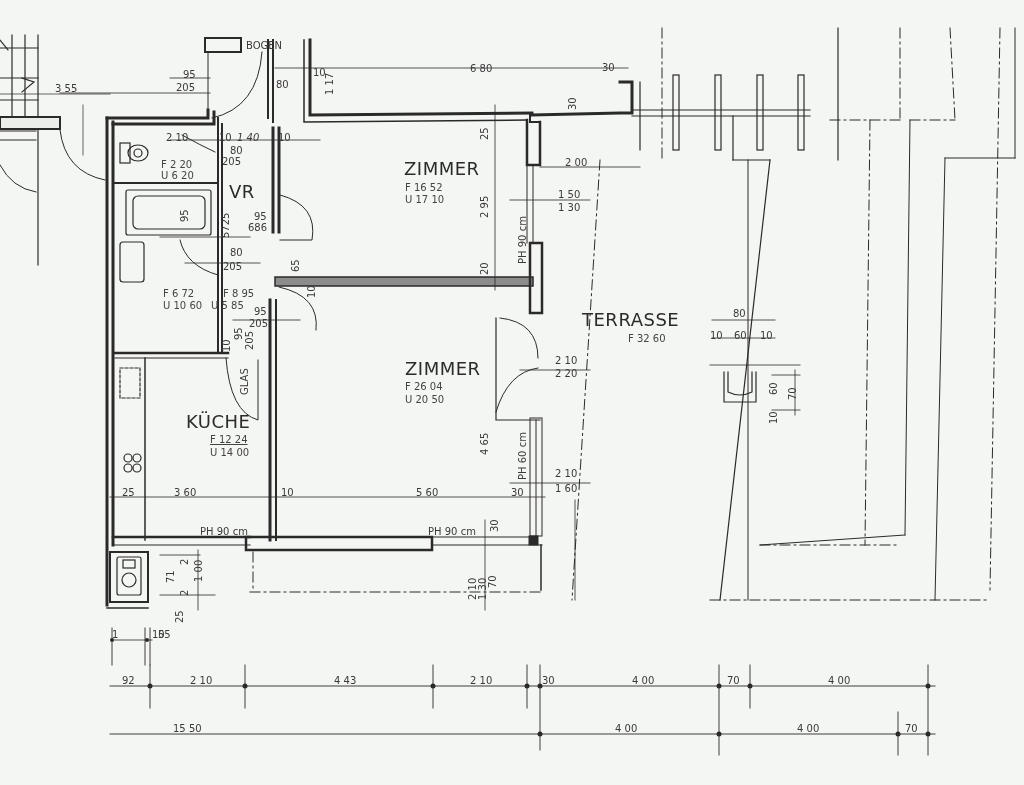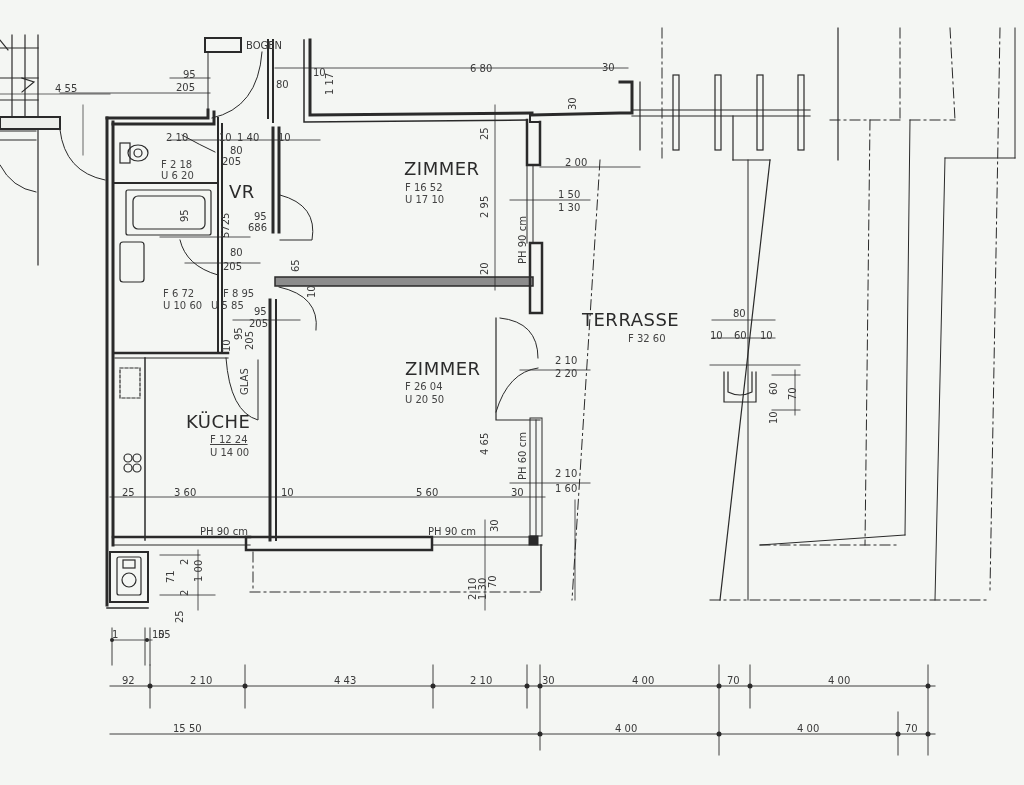--- a/index.html
+++ b/index.html
@@ -244,47 +244,47 @@
 
 <div class="lbl room" style="left:186px;top:413px;text-align:right;">KÜCHE</div>
 <div class="lbl area" style="left:210px;top:435px;text-decoration:underline;">F  12 24</div>
 <div class="lbl area" style="left:210px;top:448px;">U  14 00</div>
 
 <div class="lbl room" style="left:582px;top:311px;">TERRASSE</div>
 <div class="lbl area" style="left:628px;top:334px;">F    32 60</div>
 
 <div class="lbl room" style="left:229px;top:183px;">VR</div>
 
-<div class="lbl area" style="left:161px;top:160px;">F  2 18</div>
+<div class="lbl area" style="left:161px;top:160px;">F  2 20</div>
 <div class="lbl area" style="left:161px;top:171px;">U 6 20</div>
 <div class="lbl area" style="left:163px;top:289px;">F  6 72</div>
 <div class="lbl area" style="left:163px;top:301px;">U 10 60</div>
 <div class="lbl area" style="left:223px;top:289px;">F  8 95</div>
 <div class="lbl area" style="left:211px;top:301px;">U 5 85</div>
 
 <div class="lbl dim" style="left:246px;top:41px;">BOGEN</div>
 <div class="lbl dim vert" style="left:240px;top:395px;">GLAS</div>
 <div class="lbl dim" style="left:200px;top:527px;">PH 90 cm</div>
 <div class="lbl dim" style="left:428px;top:527px;">PH 90 cm</div>
 <div class="lbl dim vert" style="left:518px;top:264px;">PH 90 cm</div>
 <div class="lbl dim vert" style="left:518px;top:480px;">PH 60 cm</div>
 
-<div class="lbl dim" style="left:55px;top:84px;">4 55</div>
+<div class="lbl dim" style="left:55px;top:84px;">3 55</div>
 <div class="lbl dim" style="left:183px;top:70px;">95</div>
 <div class="lbl dim" style="left:176px;top:83px;">205</div>
 <div class="lbl dim" style="left:276px;top:80px;">80</div>
 <div class="lbl dim" style="left:313px;top:68px;">10</div>
 <div class="lbl dim vert" style="left:325px;top:95px;">1 17</div>
 <div class="lbl dim" style="left:470px;top:64px;">6 80</div>
 <div class="lbl dim" style="left:602px;top:63px;">30</div>
 <div class="lbl dim vert" style="left:568px;top:110px;">30</div>
 <div class="lbl dim vert" style="left:480px;top:140px;">25</div>
 <div class="lbl dim" style="left:166px;top:133px;">2 10</div>
 <div class="lbl dim" style="left:219px;top:133px;">10</div>
-<div class="lbl dim" style="left:237px;top:133px;">1 40</div>
+<div class="lbl dim" style="left:237px;top:133px;font-style:italic;">1 40</div>
 <div class="lbl dim" style="left:230px;top:146px;">80</div>
 <div class="lbl dim" style="left:222px;top:157px;">205</div>
 <div class="lbl dim" style="left:278px;top:133px;">10</div>
 <div class="lbl dim" style="left:565px;top:158px;">2 00</div>
 <div class="lbl dim" style="left:558px;top:190px;">1 50</div>
 <div class="lbl dim" style="left:558px;top:203px;">1 30</div>
 <div class="lbl dim vert" style="left:480px;top:218px;">2 95</div>
 <div class="lbl dim vert" style="left:180px;top:222px;">95</div>
 <div class="lbl dim vert" style="left:221px;top:238px;">5725</div>
 <div class="lbl dim" style="left:254px;top:212px;">95</div>

